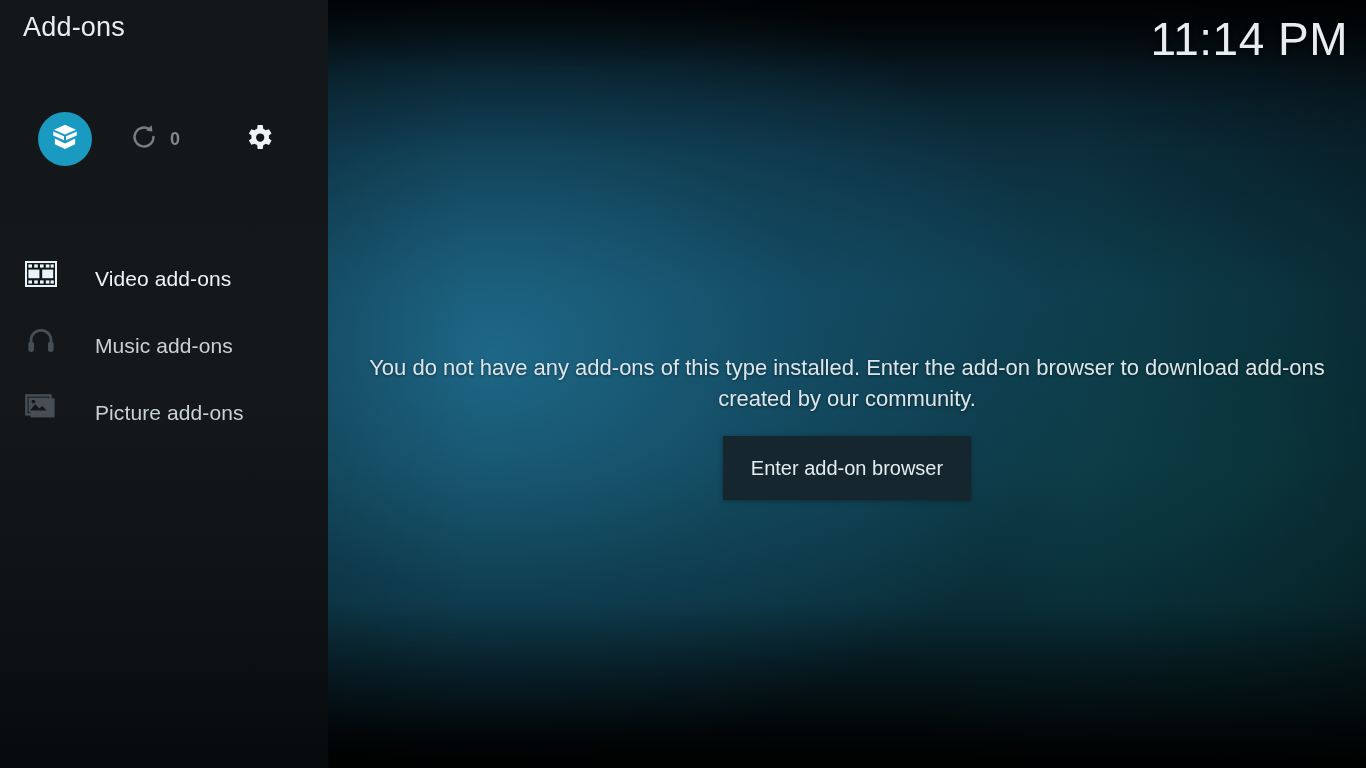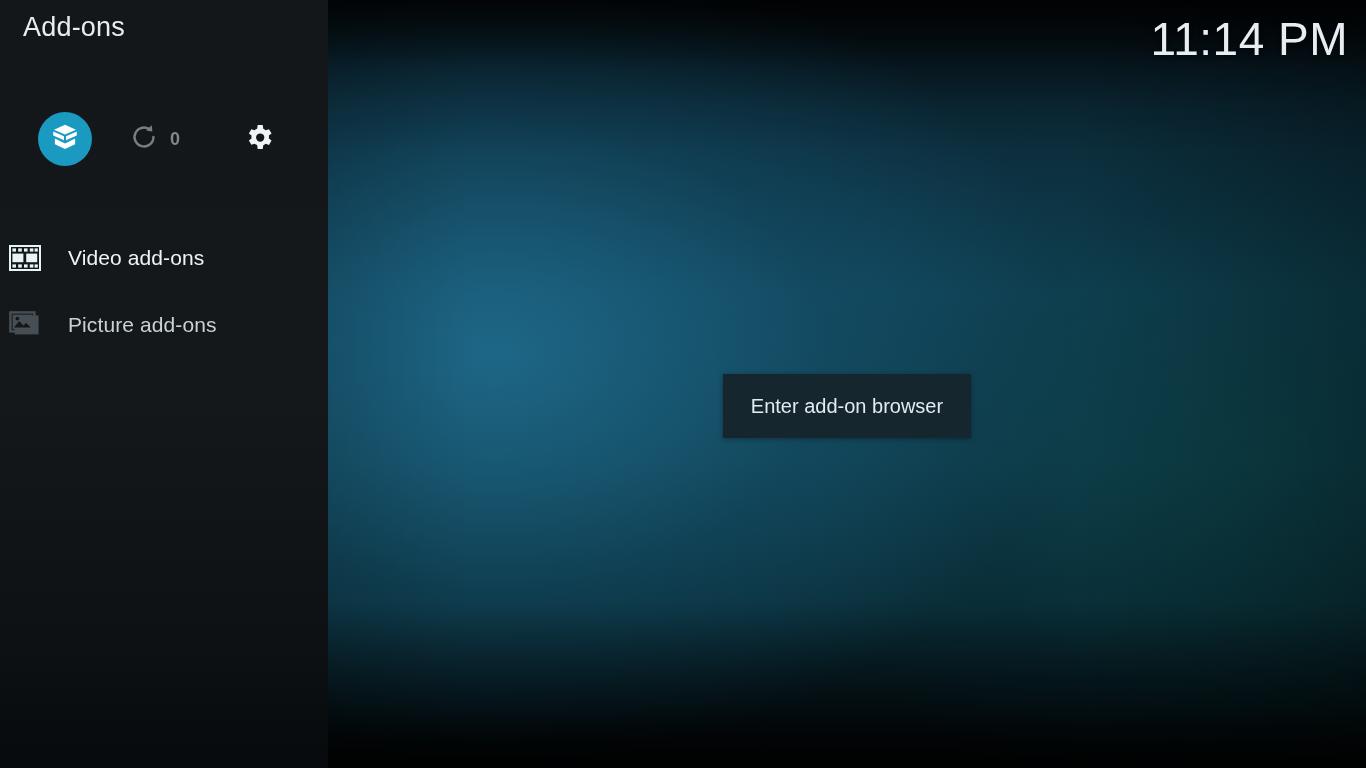--- a/index.html
+++ b/index.html
@@ -78,23 +78,24 @@
     margin-left:12px;
     font-size:18px; font-weight:700; color:#7e888e;
   }
 
   
   #addon-menu {
     position:absolute; left:0; top:224px;
     width:328px;
   }
   .menu-item {
-    display:flex; align-items:center;
+    display:flex; align-items:flex-end;
     height:67px;
-    padding-left:8px;
+    padding-left:24px;
+    gap:11px;
   }
   .menu-icon {
     width:34px; height:34px;
     display:flex; align-items:center; justify-content:center;
     flex:0 0 34px;
   }
   .menu-label {
     margin-left:26px;
     font-size:21px; font-weight:400; letter-spacing:0.1px;
     color:#c9d2d6;
@@ -143,20 +144,21 @@
 <body>
 
 <div id="screen">
 
   <div id="main-panel"></div>
   <div id="main-vignette"></div>
 
   <div id="clock">11:14 PM</div>
 
   <div id="empty-state">
+    <div id="empty-message">You do not have any add-ons of this type installed. Enter the add-on browser to download add-ons created by our community.</div>
     <button id="enter-browser-button">Enter add-on browser</button>
   </div>
 
   <div id="sidebar">
 
     <div id="page-title">Add-ons</div>
 
     <div id="topbar-icons">
 
       <div class="tb-btn" id="addon-box-button">
@@ -209,20 +211,30 @@
             <rect x="15" y="19.4" width="3.6" height="3.2" class="ico-act"></rect>
             <rect x="20.8" y="19.4" width="3.6" height="3.2" class="ico-act"></rect>
             <rect x="25.6" y="19.4" width="3.2" height="3.2" class="ico-act"></rect>
             <rect x="3.4" y="8.6" width="11" height="8.6" class="ico-act"></rect>
             <rect x="17.2" y="8.6" width="11" height="8.6" class="ico-act"></rect>
           </svg>
         </span>
         <span class="menu-label">Video add-ons</span>
       </div>
 
+      <div class="menu-item">
+        <span class="menu-icon">
+          <svg width="30" height="28" viewBox="0 0 30 28">
+            <path class="ico-dim" d="M15 2C8.4 2 3.6 6.9 3.6 13.3v4.2h2.8v-4.2C6.4 8.4 10.2 4.8 15 4.8s8.6 3.6 8.6 8.5v4.2h2.8v-4.2C26.4 6.9 21.6 2 15 2z"></path>
+            <rect class="ico-dim" x="2.4" y="14.4" width="5.6" height="10.6" rx="2.7"></rect>
+            <rect class="ico-dim" x="22" y="14.4" width="5.6" height="10.6" rx="2.7"></rect>
+          </svg>
+        </span>
+        <span class="menu-label">Music add-ons</span>
+      </div>
 
 
       <div class="menu-item">
         <span class="menu-icon">
           <svg width="32" height="28" viewBox="0 0 32 28">
             <rect x="5.6" y="4.4" width="24" height="19" class="ico-dim"></rect>
             <rect x="1.4" y="1.4" width="24" height="19" fill="none" stroke="#474f55" stroke-width="2.4"></rect>
             <rect x="3.6" y="3.6" width="19.6" height="14.6" class="ico-dim"></rect>
             <path fill="#14181b" d="M5 16.6 10.2 10l4 4.6 3-2.6 4.6 4.6z"></path>
             <circle fill="#14181b" cx="8.4" cy="7.6" r="1.9"></circle>

